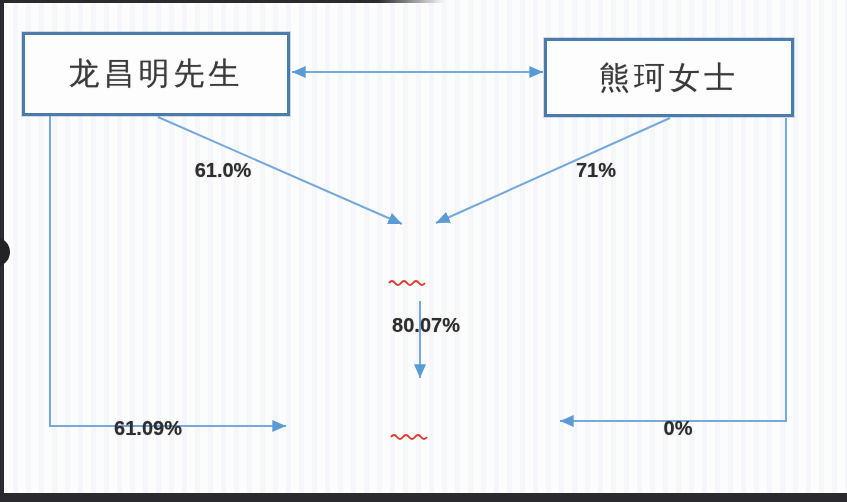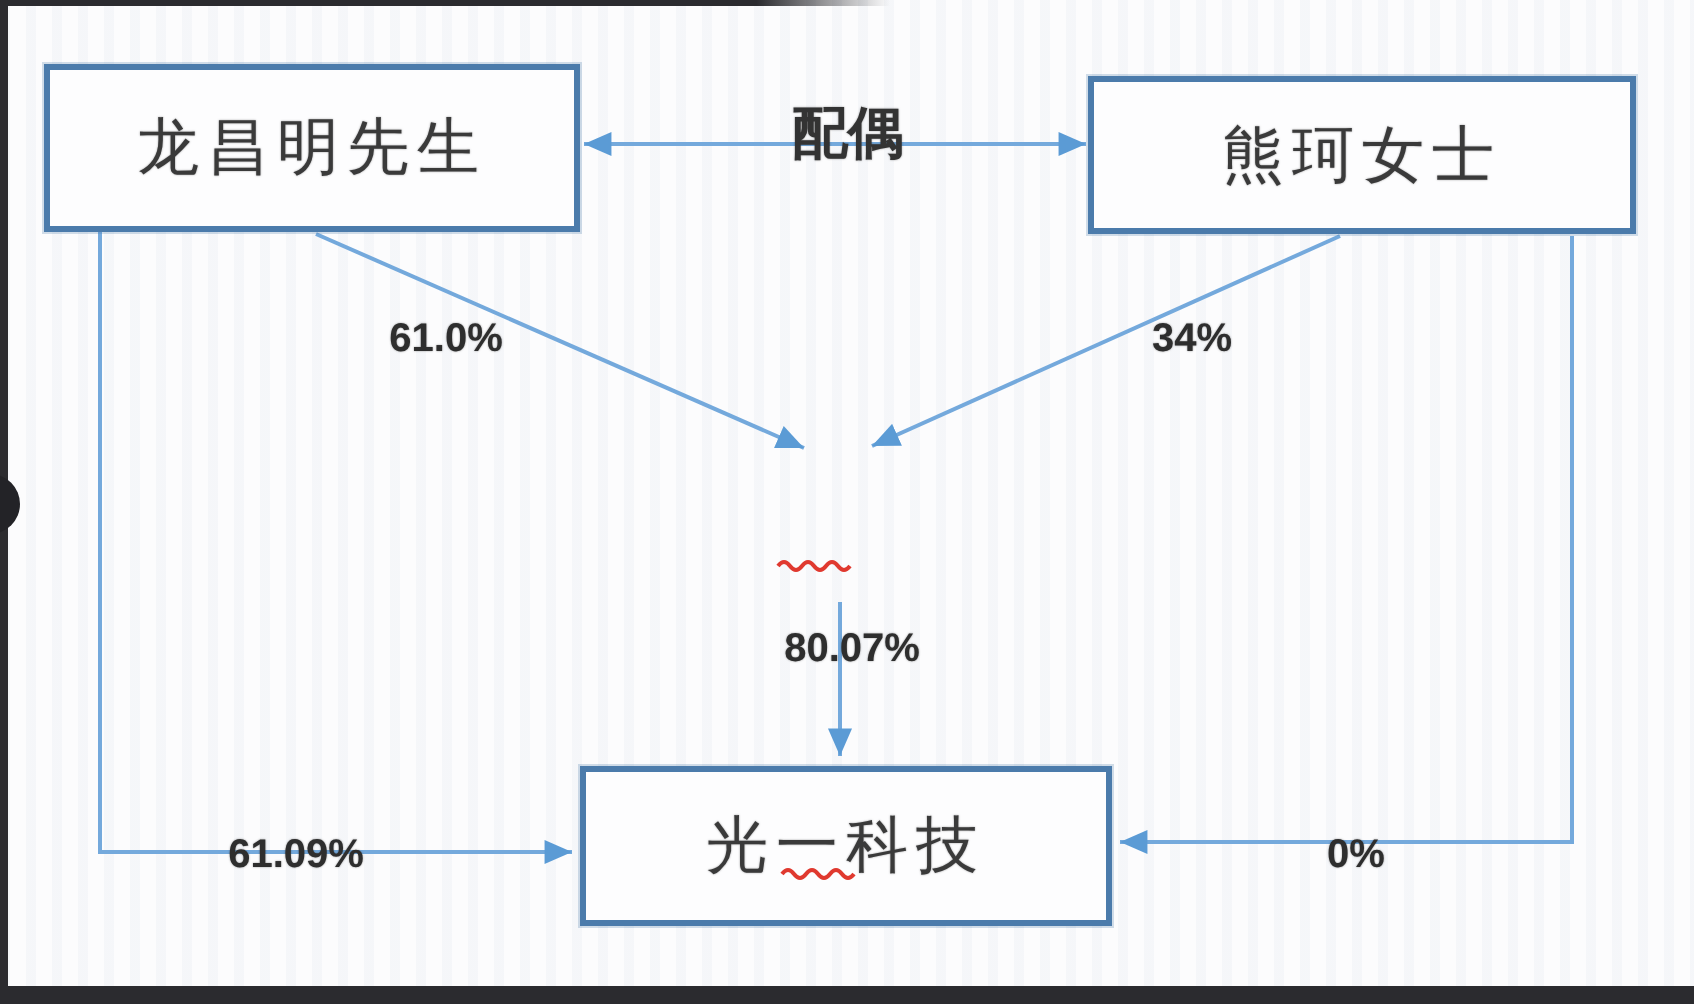--- a/index.html
+++ b/index.html
@@ -83,41 +83,37 @@
 
     <path class="conn" d="M50,116 L50,426 L286,426" marker-end="url(#ah)"></path>
 
     <path class="conn" d="M786,118 L786,421 L560,421" marker-end="url(#ah)"></path>
   </svg>
 
   <div class="node" style="left:22px;top:32px;width:268px;height:84px;">
     <span class="txt">龙昌明先生</span>
   </div>
 
-  <div class="node" style="left:544px;top:38px;width:274px;height:79px;">
+  <div class="node" style="left:544px;top:38px;width:250px;height:79px;">
     <span class="txt">熊珂女士</span>
   </div>
 
 
-  <div class="node" style="left:290px;top:383px;width:266px;height:80px;">
-    <span class="txt">光一科技</span>
-  </div>
 
   <svg class="squiggle" style="left:388px;top:279px;" width="40" height="8">
     <path d="M1,4 Q4,0 7,4 T13,4 T19,4 T25,4 T31,4 T37,4" stroke="#e0392f" stroke-width="2" fill="none"></path>
   </svg>
   <svg class="squiggle" style="left:390px;top:433px;" width="40" height="8">
     <path d="M1,4 Q4,0 7,4 T13,4 T19,4 T25,4 T31,4 T37,4" stroke="#e0392f" stroke-width="2" fill="none"></path>
   </svg>
 
-  <div class="edge-label cjk" style="left:424px;top:67px;">配偶</div>
 
   <div class="edge-label" style="left:223px;top:170px;">61.0%</div>
 
-  <div class="edge-label" style="left:596px;top:170px;">34%</div>
+  <div class="edge-label" style="left:596px;top:170px;">71%</div>
 
   <div class="edge-label" style="left:426px;top:325px;">80.07%</div>
 
   <div class="edge-label" style="left:148px;top:428px;">61.09%</div>
 
   <div class="edge-label" style="left:678px;top:428px;">0%</div>
 
   <div class="edge-top"></div>
   <div class="edge-bottom"></div>
   <div class="edge-left"></div>

